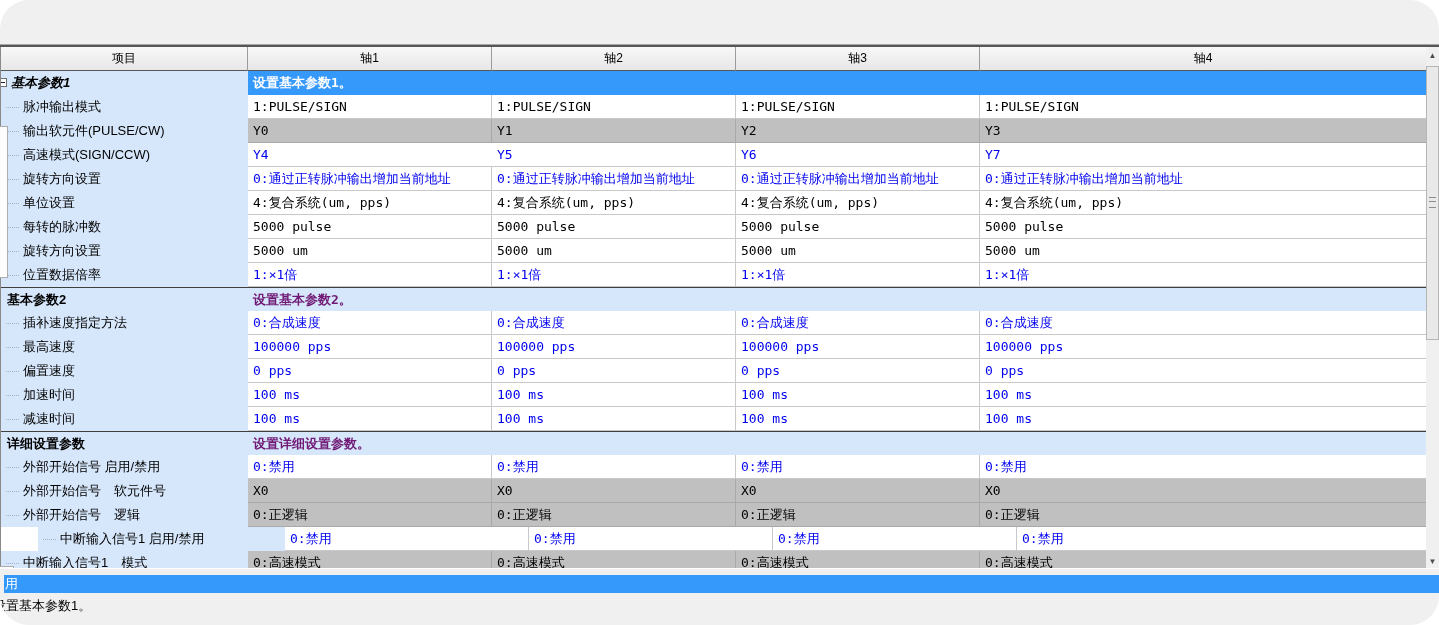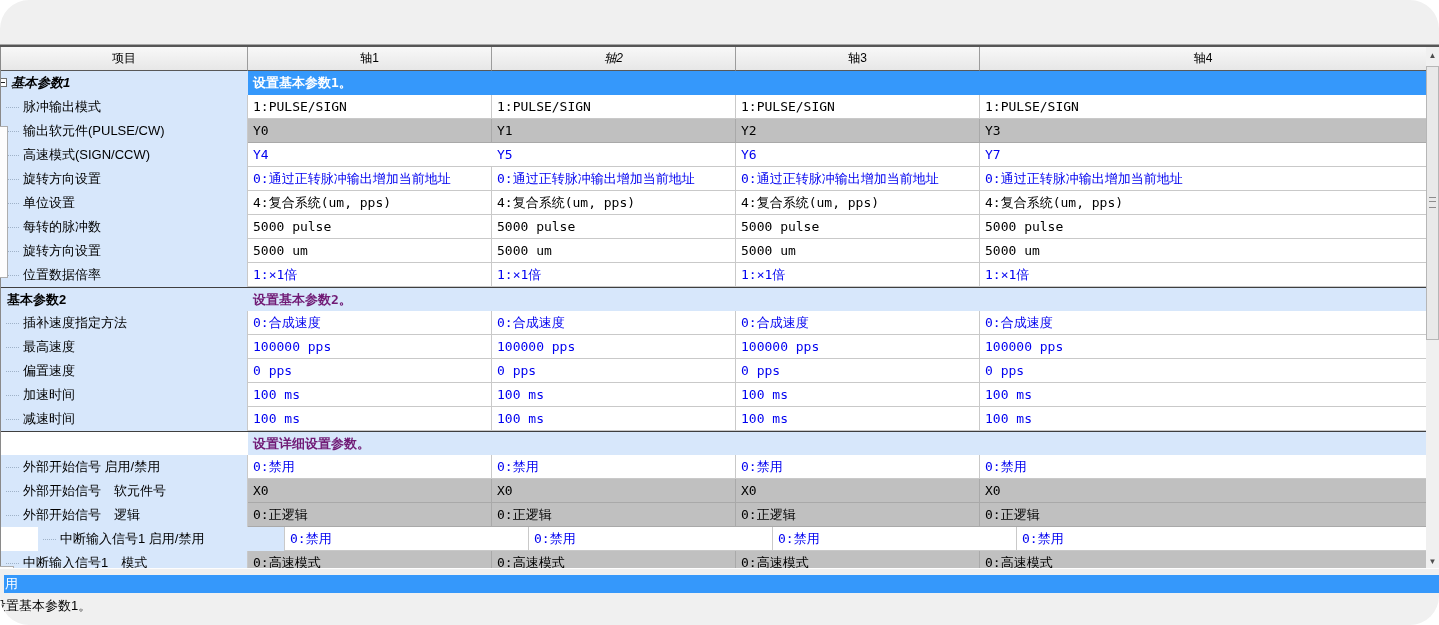--- a/index.html
+++ b/index.html
@@ -26,21 +26,21 @@
     border-right:1px solid #9c9c9c;border-bottom:1px solid #585858;
     font-size:12px;line-height:23px;text-align:center;color:#000;
   }
   .row{position:absolute;left:0;width:1426px;height:24px;}
   .row.dark{border-top:1px solid #3f3f3f;box-sizing:border-box;}
   .cell{
     position:absolute;top:0;height:24px;box-sizing:border-box;
     font-size:13px;line-height:23px;white-space:pre;overflow:hidden;
   }
   .ic{
-    left:0;width:247px;background:#d7e7fb;padding-left:22px;
+    left:0;width:277px;background:#d7e7fb;padding-left:22px;
     border-right:1px solid #c9c9c9;
   }
   .ic.sect{padding-left:6px;font-weight:bold;border-right:none;}
   .ic.ital{font-style:italic;padding-left:10px;}
   .child-stub::before{
     content:"";position:absolute;left:5px;top:12px;width:13px;height:0;
     border-top:1px dotted #9fb2c8;
   }
   .vc{
     font-family:"DejaVu Sans Mono","Liberation Sans",sans-serif;
@@ -100,21 +100,21 @@
 </head>
 <body>
 
 <div id="app">
   <div class="top-line1"></div>
   <div class="top-line2"></div>
 
   <div id="grid">
       <div class="hc" style="left: 0px; width: 247px;">项目</div>
       <div class="hc" style="left: 247px; width: 244px;">轴1</div>
-      <div class="hc" style="left: 491px; width: 244px; font-style: italic;">轴2</div>
+      <div class="hc" style="left: 491px; width: 244px;">轴2</div>
       <div class="hc" style="left: 735px; width: 244px;">轴3</div>
       <div class="hc" style="left: 979px; width: 447px;">轴4</div>
       <div class="row" style="top: 24px;">
         <div class="cell ic sect ital">基本参数1<span class="minusbox"></span></div>
         <div class="cell desc selected">设置基本参数1。</div>
       </div>
       <div class="row" style="top: 48px;">
         <div class="cell ic child-stub">脉冲输出模式</div>
         <div class="cell vc" style="left: 247px; width: 244px;">1:PULSE/SIGN</div>
         <div class="cell vc" style="left: 491px; width: 244px;">1:PULSE/SIGN</div>
@@ -203,20 +203,21 @@
         <div class="cell vc blue" style="left: 979px; width: 447px;">100 ms</div>
       </div>
       <div class="row" style="top: 360px;">
         <div class="cell ic child-stub">减速时间</div>
         <div class="cell vc blue" style="left: 247px; width: 244px;">100 ms</div>
         <div class="cell vc blue" style="left: 491px; width: 244px;">100 ms</div>
         <div class="cell vc blue" style="left: 735px; width: 244px;">100 ms</div>
         <div class="cell vc blue" style="left: 979px; width: 447px;">100 ms</div>
       </div>
       <div class="row dark" style="top: 384px;">
+        <div class="cell ic sect">详细设置参数</div>
         <div class="cell desc section">设置详细设置参数。</div>
       </div>
       <div class="row" style="top: 408px;">
         <div class="cell ic child-stub">外部开始信号 启用/禁用</div>
         <div class="cell vc blue" style="left: 247px; width: 244px;">0:禁用</div>
         <div class="cell vc blue" style="left: 491px; width: 244px;">0:禁用</div>
         <div class="cell vc blue" style="left: 735px; width: 244px;">0:禁用</div>
         <div class="cell vc blue" style="left: 979px; width: 447px;">0:禁用</div>
       </div>
       <div class="row" style="top: 432px;">

